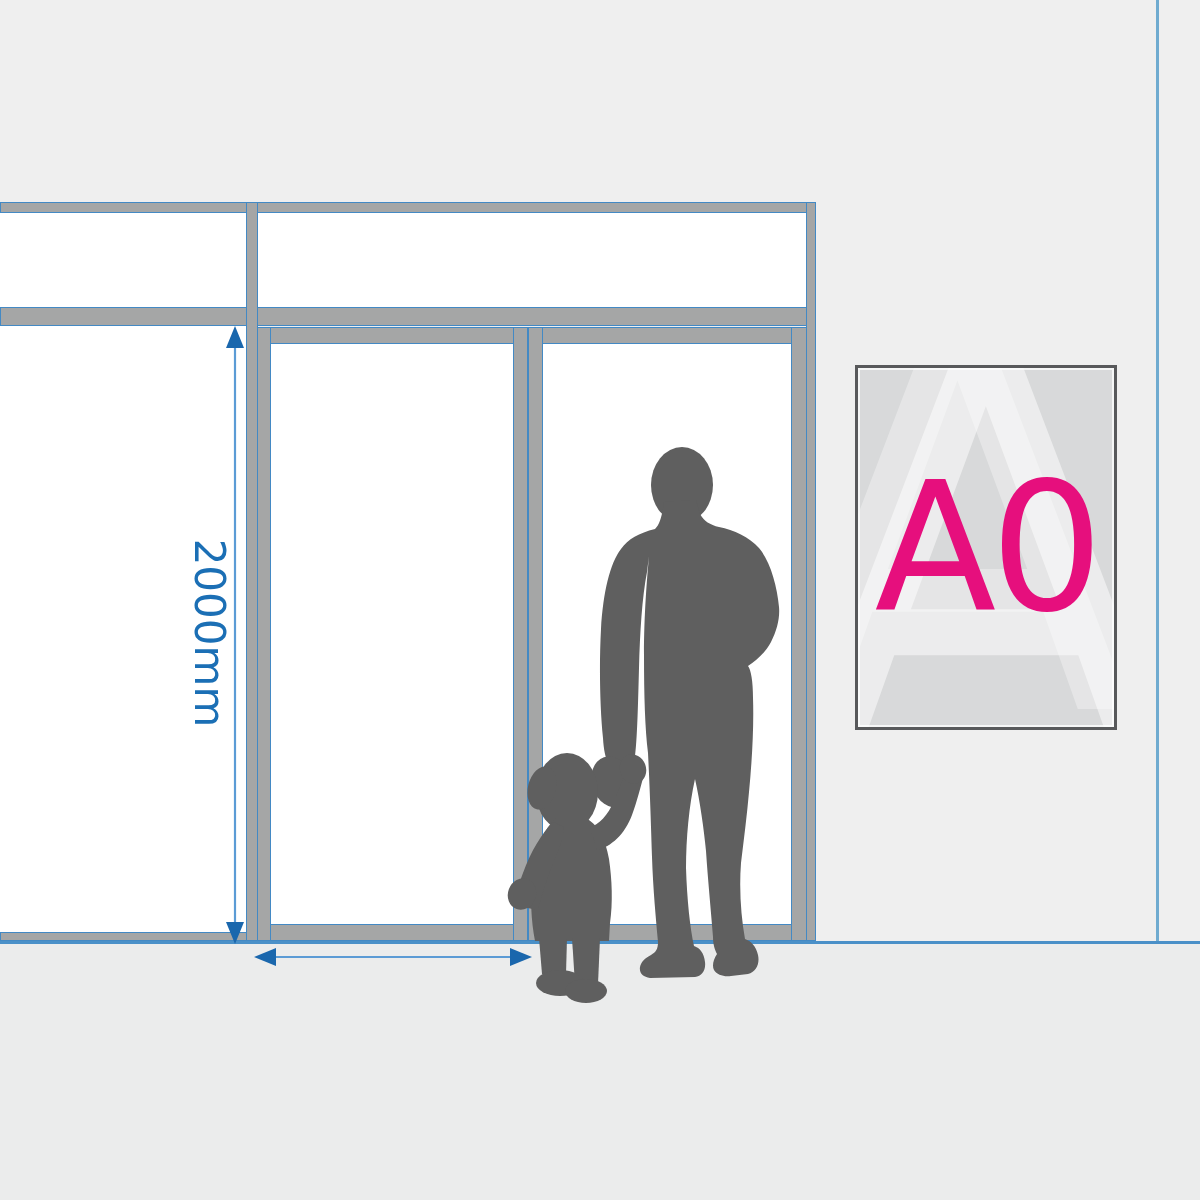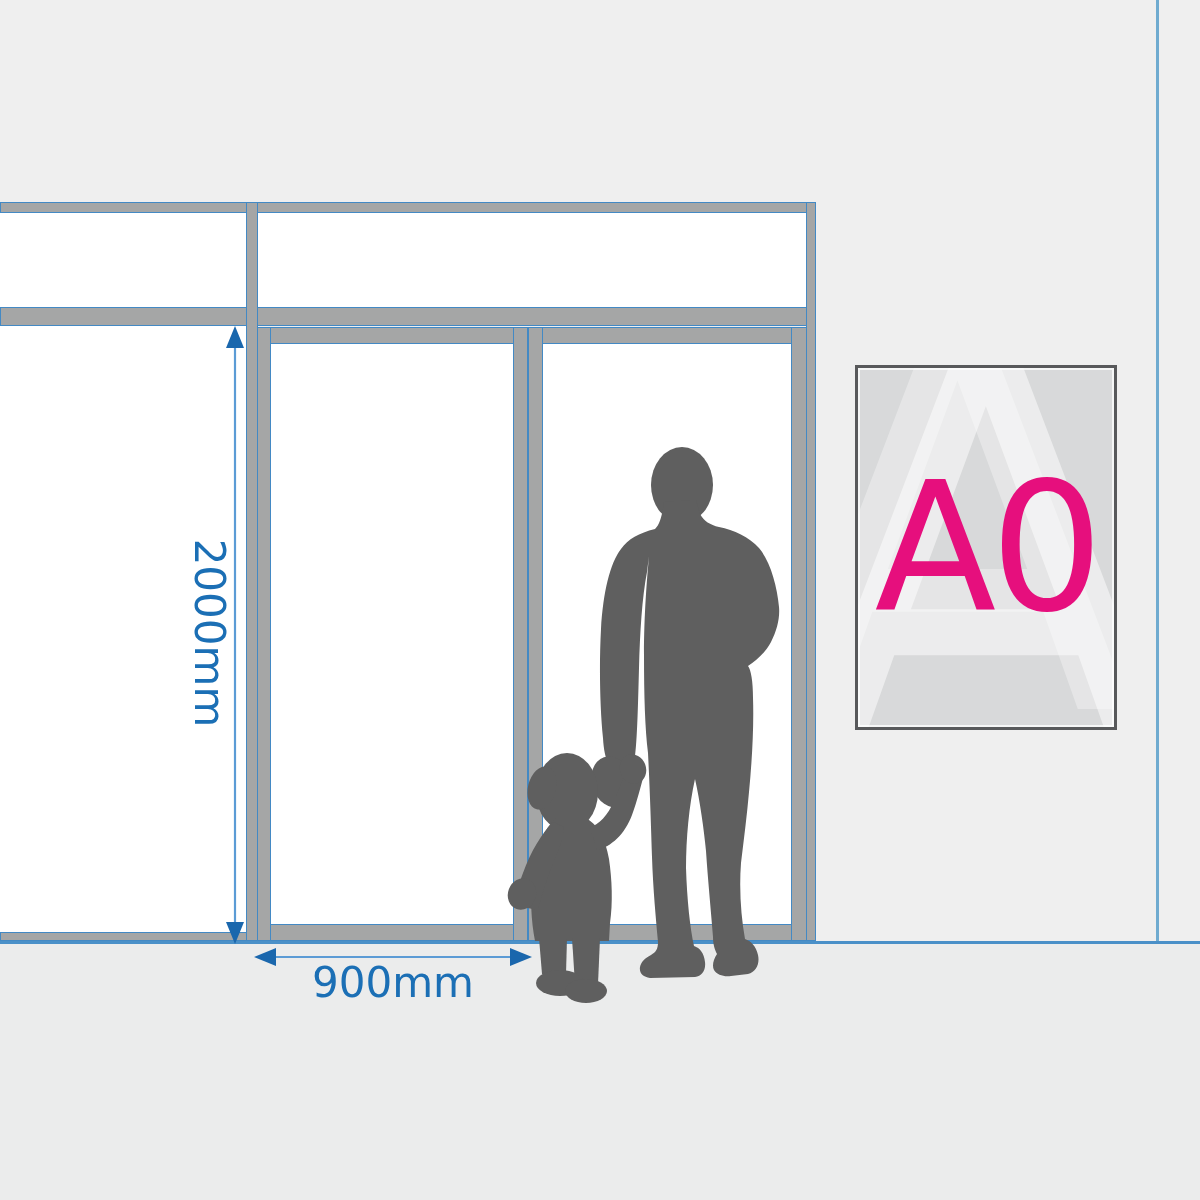--- a/index.html
+++ b/index.html
@@ -188,15 +188,14 @@
     </g>
 
     <g>
       <line class="dimline" x1="262" y1="957" x2="524" y2="957"></line>
       <polygon class="dimarrow" points="254,957 276,948 276,966"></polygon>
       <polygon class="dimarrow" points="532,957 510,948 510,966"></polygon>
     </g>
   </svg>
 
   <div class="dim-label vertical">2000mm</div>
-  <div class="dim-label horizontal">900mm</div>
 
 </div>
 
 </body></html>

